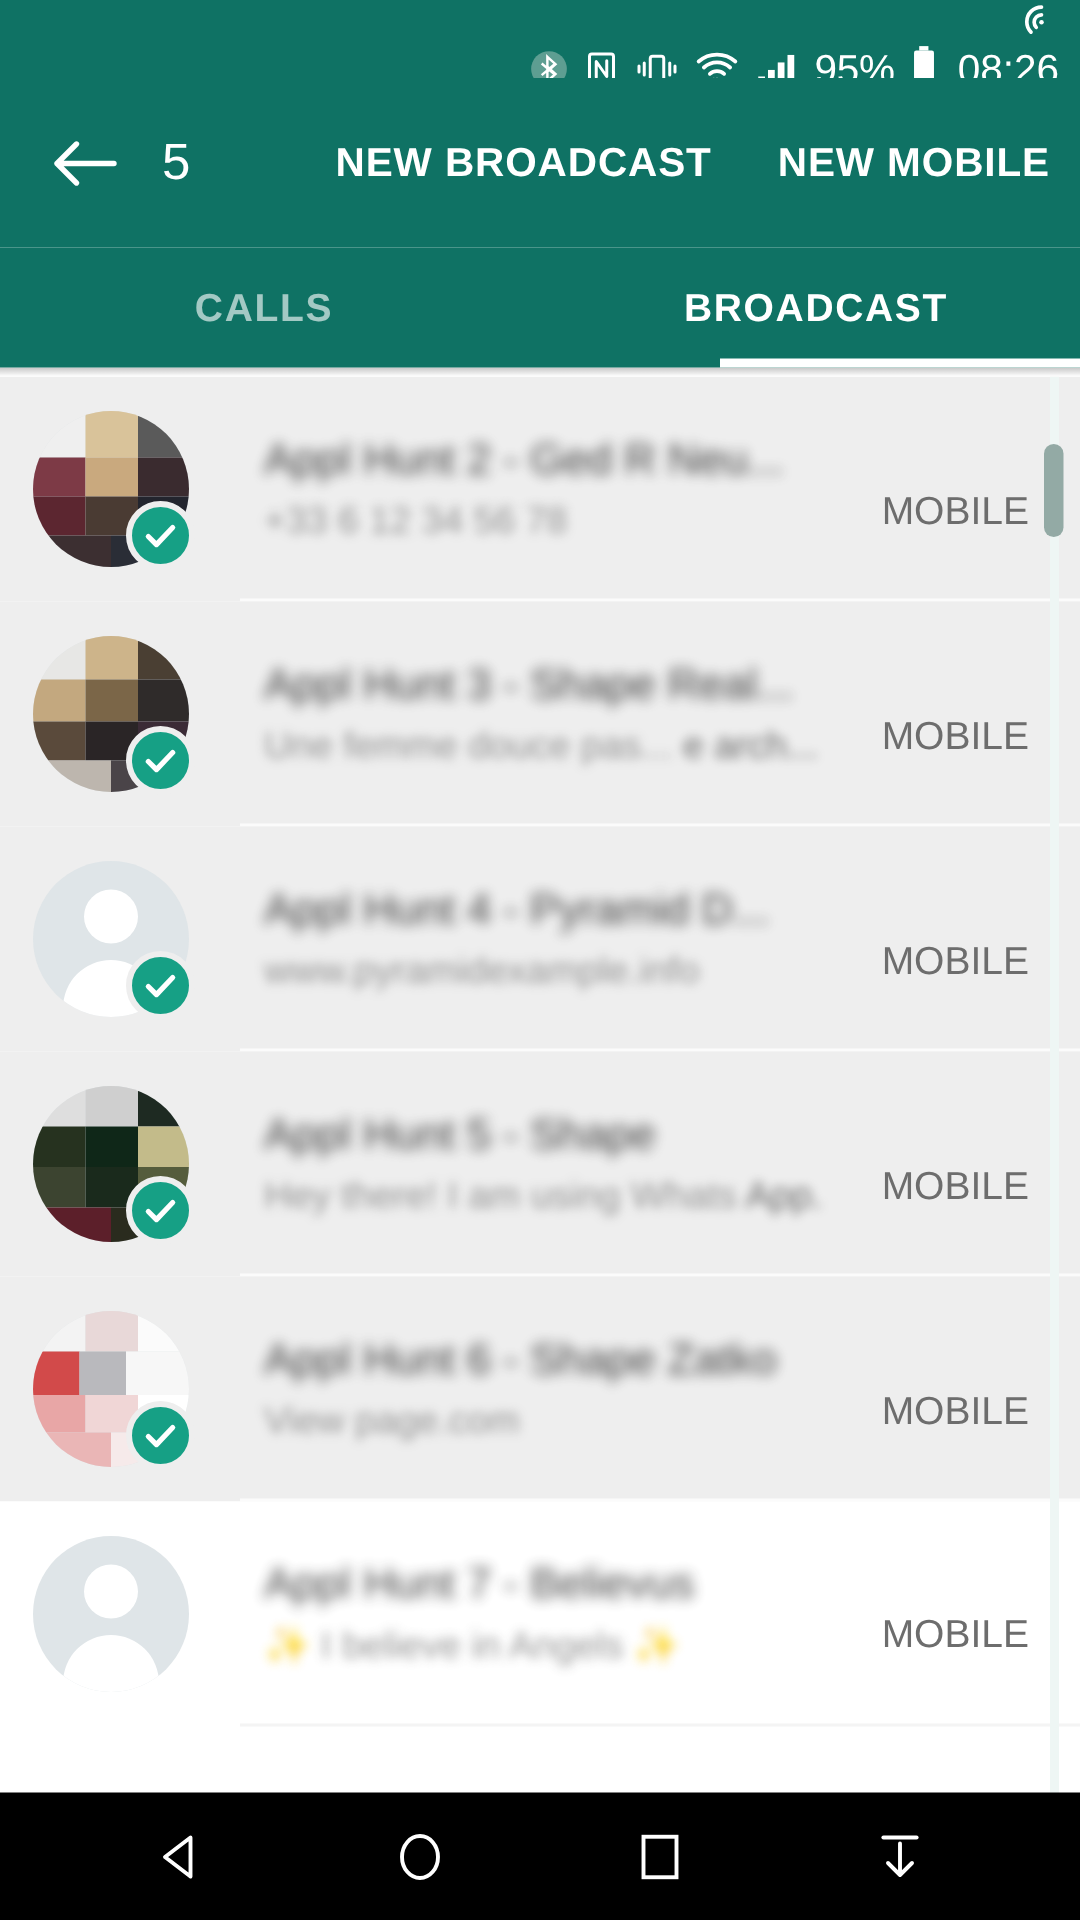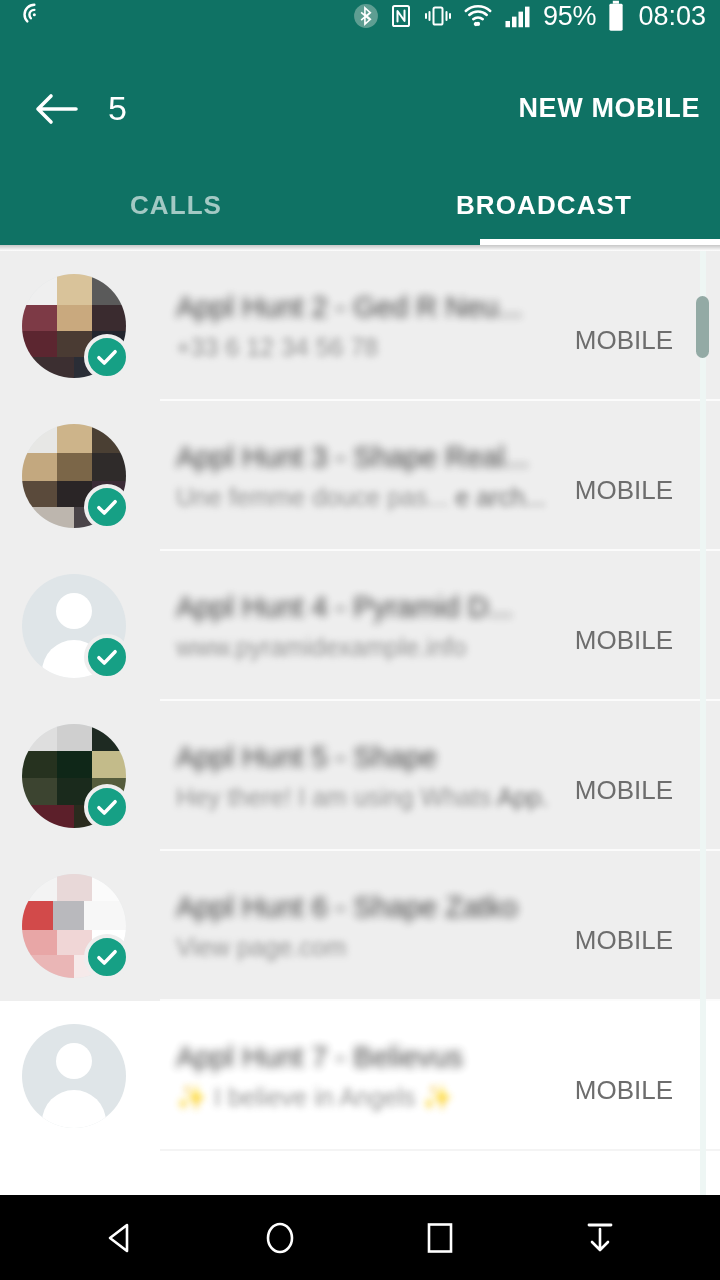--- a/index.html
+++ b/index.html
@@ -7,22 +7,23 @@
   body {
     font-family:"Liberation Sans", sans-serif;
     background:#ffffff;
     -webkit-font-smoothing:antialiased;
   }
   #app { position:relative; width:720px; height:1280px; }
 
   
   .statusbar{
     height:52px; background:#0f7264; color:#ffffff;
-    display:flex; align-items:flex-start; padding:0 14px 0 18px;
+    display:flex; align-items:flex-end; padding:0 14px 0 18px;
     position:relative;
+    flex-direction:column;
   }
   .sb-left{ display:flex; align-items:center; }
   .sb-right{ margin-left:auto; display:flex; align-items:center; gap:10px; }
   .sb-icon{ display:flex; align-items:center; justify-content:center; }
   .sb-text{ font-size:27px; letter-spacing:-0.2px; font-weight:400; }
   .sb-time{ font-size:27px; font-weight:400; margin-left:2px;}
 
   
   .toolbar{
     height:113px; background:#0f7264; display:flex; align-items:center;
@@ -74,21 +75,21 @@
   .ph-body{ position:absolute; left:50%; bottom:-6px; transform:translateX(-50%);
             width:64px;height:44px;border-radius:32px 32px 0 0;background:#ffffff;}
   .px{ position:absolute; inset:0; }
   .px i{ position:absolute; display:block; }
   .check{
     position:absolute; right:-4px; bottom:-2px; width:46px;height:46px;border-radius:23px;
     background:#16a085; border:4px solid #ffffff; display:flex;align-items:center;justify-content:center;
   }
   .row.selected .check{ border-color:#eeeeee; }
 
-  .texts{ flex:1; min-width:0; padding-left:50px; padding-right:23px; }
+  .texts{ flex:1; min-width:0; padding-left:50px; padding-right:10px; }
   .name{
     font-size:29px; color:#2b2b2b; white-space:nowrap; overflow:hidden;
     filter:blur(4.2px); opacity:.88;
   }
   .status{
     margin-top:9px; font-size:25px; color:#8a8a8a; white-space:nowrap; overflow:hidden;
     filter:blur(3.6px); opacity:.9;
   }
   .status .tail{ filter:none; color:#5d5d5d; }
   .type{
@@ -159,32 +160,33 @@
           <rect x="17.6" y="4.5" width="3.6" height="16.5" fill="#fff"></rect>
         </svg>
       </span>
       <span class="sb-text">95%</span>
       <span class="sb-icon">
         <svg width="20" height="32" viewBox="0 0 14 26">
           <rect x="4.4" y="0.6" width="5" height="2.4" fill="#fff"></rect>
           <rect x="1.6" y="3" width="10.8" height="22" rx="1.2" fill="#fff"></rect>
         </svg>
       </span>
-      <span class="sb-time">08:03</span>
+      <span class="sb-time">08:26</span>
     </div>
   </div>
 
   <div class="toolbar">
     <div class="back-btn">
       <svg width="44" height="34" viewBox="0 0 44 34">
         <path d="M42 17H4M17 4L4 17l13 13" fill="none" stroke="#fff" stroke-width="3.6" stroke-linecap="round" stroke-linejoin="round"></path>
       </svg>
     </div>
     <div class="sel-count">5</div>
     <div class="tb-actions">
+      <div class="tb-action">NEW BROADCAST</div>
       <div class="tb-action">NEW MOBILE</div>
     </div>
   </div>
 
   <div class="tabs">
     <div class="tab">
       <span class="tab-label">CALLS</span>
     </div>
     <div class="tab active">
       <span class="tab-label">BROADCAST</span>

